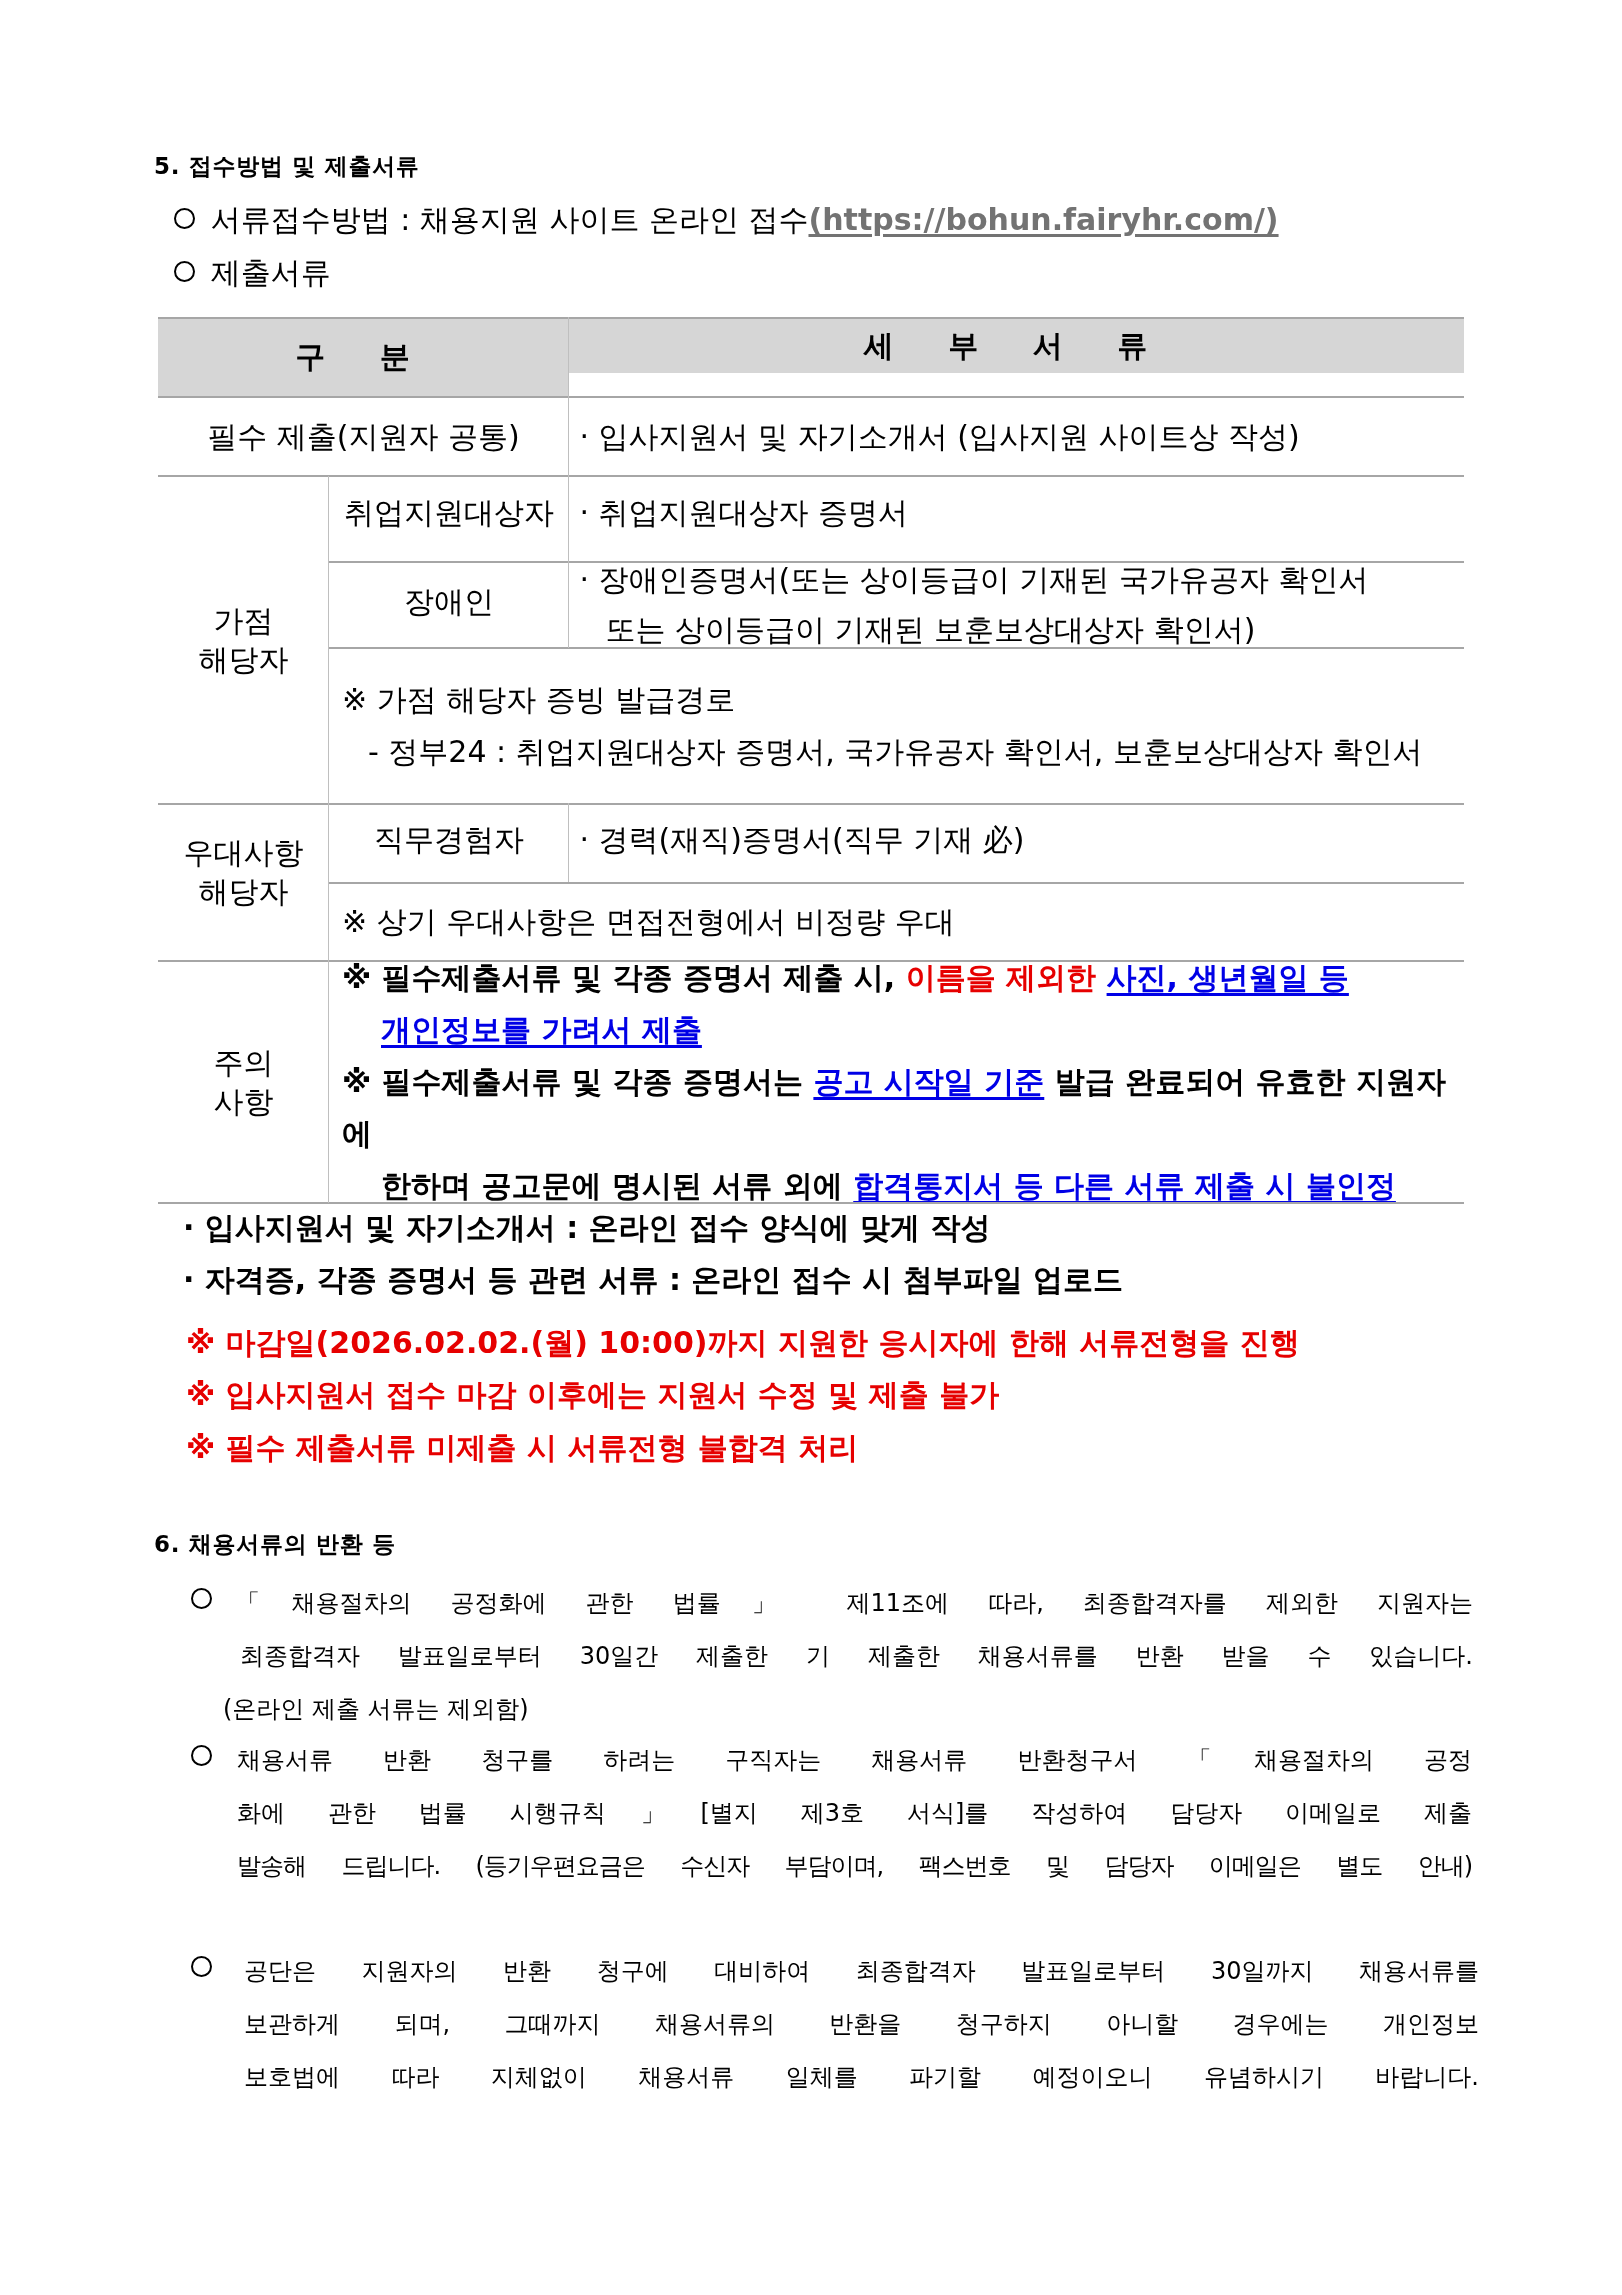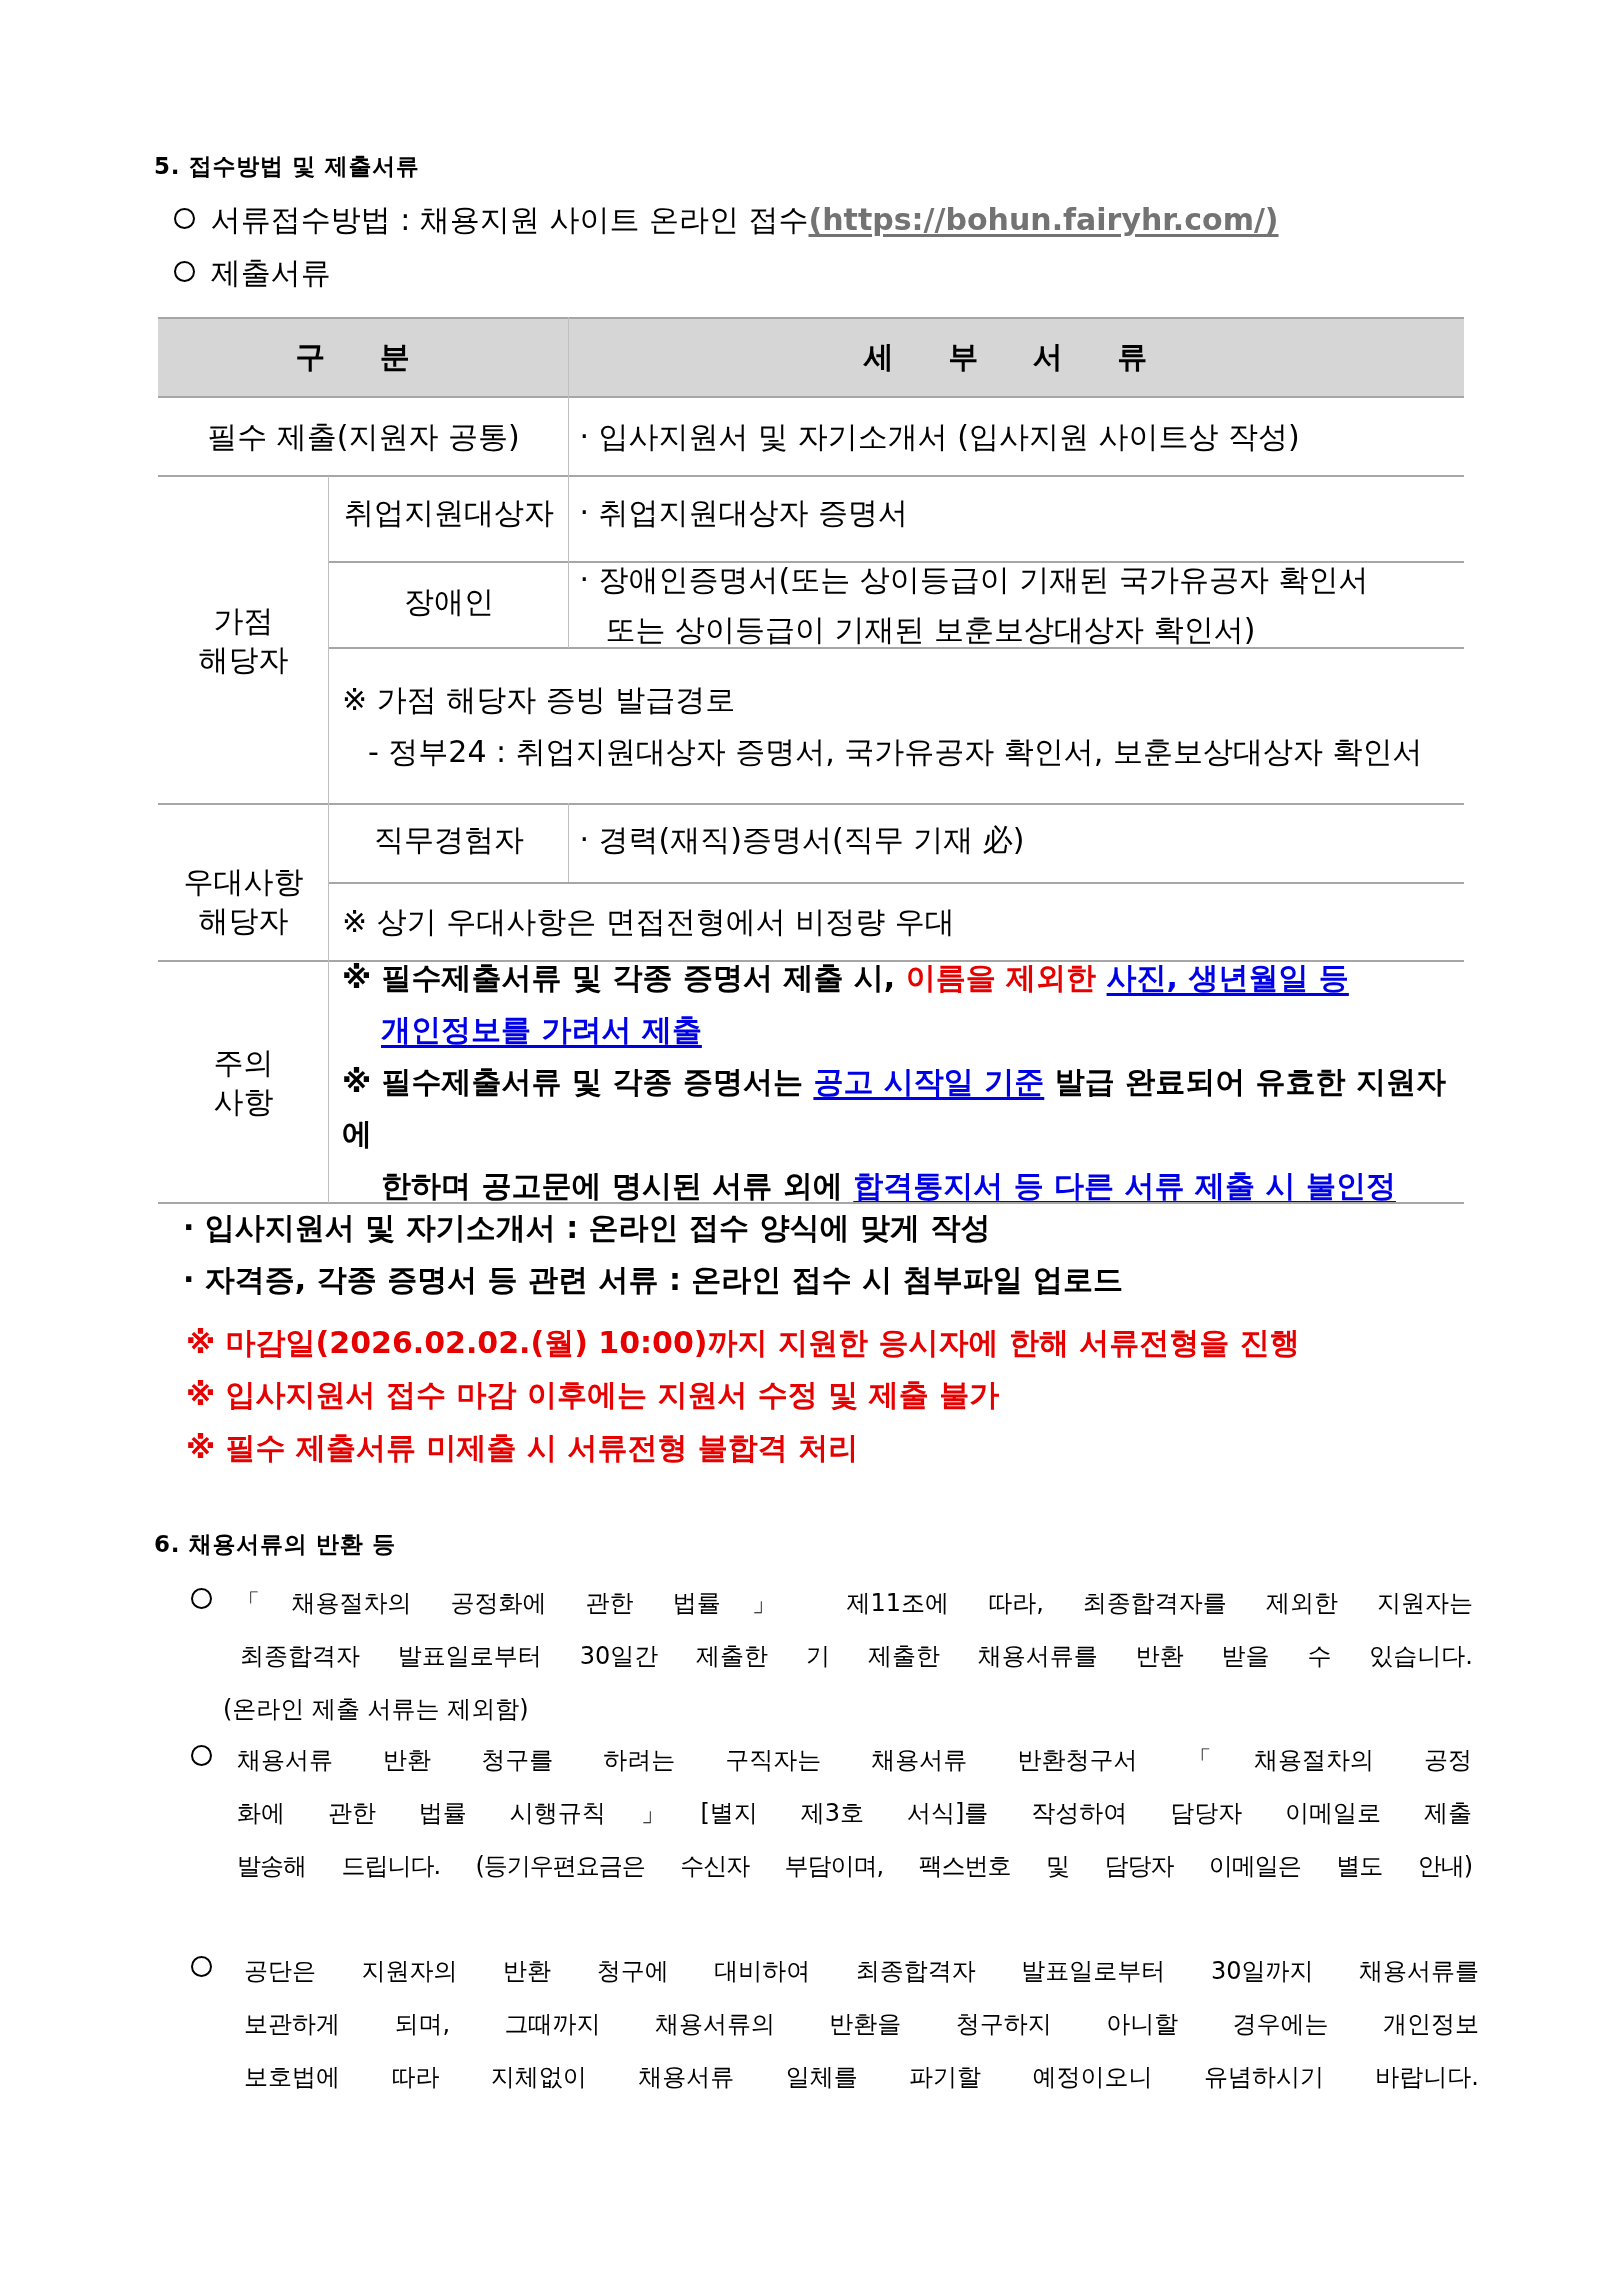--- a/index.html
+++ b/index.html
@@ -36,21 +36,21 @@
   <span class="bullet-o"></span><span>서류접수방법 : 채용지원 사이트 온라인 접수</span><span class="link">(https://bohun.fairyhr.com/)</span>
 </div>
 
 <div class="abs line" style="left:174px; top:253px;">
   <span class="bullet-o"></span><span>제출서류</span>
 </div>
 
 <div class="tbl">
 
   <div class="cell hdr" style="left:0; top:0; width:411px; height:79px;">구 분</div>
-  <div class="cell hdr" style="left:411px; top:0; width:895px; height:79px;">세 부 서 류</div>
+  <div class="cell hdr" style="left:411px; top:0; width:895px; height:56px;">세 부 서 류</div>
 
   <div class="cell" style="left:0; top:79px; width:411px; height:80px;">필수 제출(지원자 공통)</div>
   <div class="cell left" style="left:411px; top:79px; width:895px; height:80px; padding-left:10.5px;">· 입사지원서 및 자기소개서 (입사지원 사이트상 작성)</div>
 
   <div class="cell" style="left:0; top:159px; width:171px; height:328px; flex-direction:column;">
     <span>가점</span>
     <span>해당자</span>
   </div>
   <div class="cell" style="left:171px; top:159px; width:240px; height:86px; align-items:flex-start; padding-top:17px;">취업지원대상자</div>
   <div class="cell left" style="left:411px; top:159px; width:895px; height:86px; align-items:flex-start; padding-top:17px; padding-left:10.5px;">· 취업지원대상자 증명서</div>
@@ -59,21 +59,21 @@
   <div class="cell left" style="left:411px; top:245px; width:895px; height:86px; flex-direction:column; align-items:flex-start; justify-content:center; padding-left:10.5px; line-height:50px;">
     <span>· 장애인증명서(또는 상이등급이 기재된 국가유공자 확인서</span>
     <span style="padding-left:26px;">또는 상이등급이 기재된 보훈보상대상자 확인서)</span>
   </div>
 
   <div class="cell left" style="left:171px; top:331px; width:1135px; height:156px; flex-direction:column; align-items:flex-start; justify-content:center; padding-left:13px; line-height:52px;">
     <span>※ 가점 해당자 증빙 발급경로</span>
     <span style="padding-left:26px;">- 정부24 : 취업지원대상자 증명서, 국가유공자 확인서, 보훈보상대상자 확인서</span>
   </div>
 
-  <div class="cell" style="left:0; top:487px; width:171px; height:136px; flex-direction:column;justify-content:flex-end;">
+  <div class="cell" style="left:0; top:487px; width:171px; height:136px; flex-direction:column;">
     <span>우대사항</span>
     <span>해당자</span>
   </div>
   <div class="cell" style="left:171px; top:487px; width:240px; height:79px; align-items:flex-start; padding-top:15.7px;">직무경험자</div>
   <div class="cell left" style="left:411px; top:487px; width:895px; height:79px; align-items:flex-start; padding-top:15.7px; padding-left:10.5px;">· 경력(재직)증명서(직무 기재 必)</div>
   <div class="cell left" style="left:171px; top:565px; width:1135px; height:79px; padding-left:13px;">※ 상기 우대사항은 면접전형에서 비정량 우대</div>
 
   <div class="cell" style="left:0; top:644px; width:171px; height:242px; flex-direction:column;">
     <span>주의</span>
     <span>사항</span>

